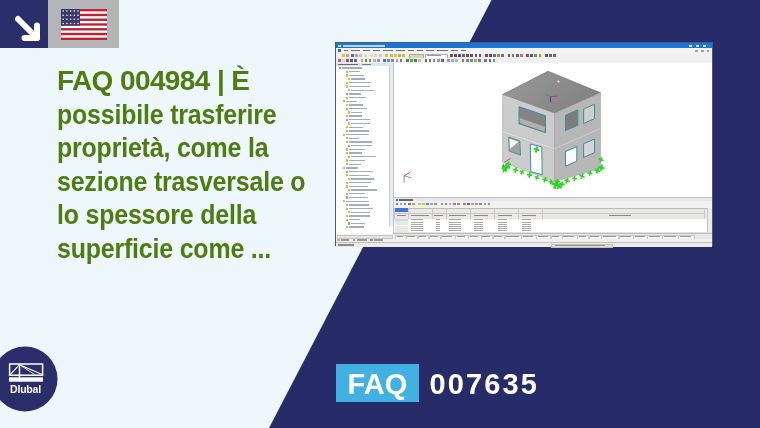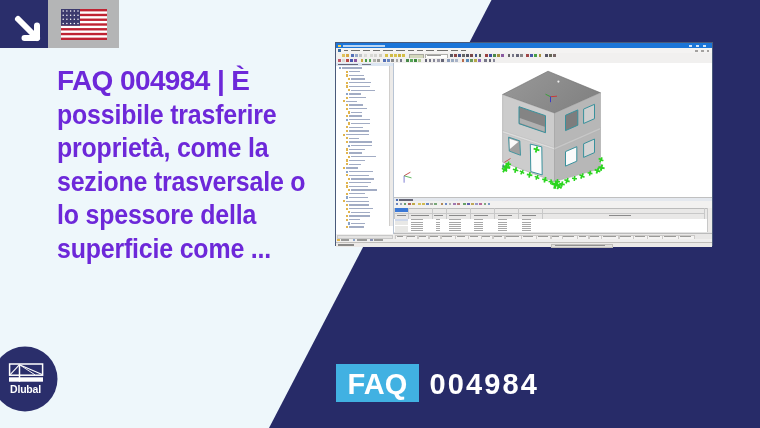--- a/index.html
+++ b/index.html
@@ -47,21 +47,21 @@
     <circle cx="9.6" cy="10.3" r="0.75" fill="#fff"></circle>
     <circle cx="13.3" cy="10.3" r="0.75" fill="#fff"></circle>
     <circle cx="17.0" cy="10.3" r="0.75" fill="#fff"></circle>
     <circle cx="2.2" cy="14.4" r="0.75" fill="#fff"></circle>
     <circle cx="5.9" cy="14.4" r="0.75" fill="#fff"></circle>
     <circle cx="9.6" cy="14.4" r="0.75" fill="#fff"></circle>
     <circle cx="13.3" cy="14.4" r="0.75" fill="#fff"></circle>
     <circle cx="17.0" cy="14.4" r="0.75" fill="#fff"></circle>
   </svg>
 
-<div class="abs" style="left:57px;top:64.3px;width:330px;font-size:28px;line-height:33.5px;font-weight:bold;color:#6d28d9;white-space:nowrap">
+<div class="abs" style="left:57px;top:64.3px;width:330px;font-size:28px;line-height:33.5px;font-weight:bold;color:#4d7c0f;white-space:nowrap">
     <div style="height:33.5px;transform:scaleX(1);transform-origin:left;letter-spacing:-0.6px">FAQ 004984 | È</div>
     <div style="height:33.5px;transform:scaleX(0.89);transform-origin:left;letter-spacing:-0.2px">possibile trasferire</div>
     <div style="height:33.5px;transform:scaleX(0.89);transform-origin:left;letter-spacing:-0.2px">proprietà, come la</div>
     <div style="height:33.5px;transform:scaleX(0.89);transform-origin:left;letter-spacing:-0.2px">sezione trasversale o</div>
     <div style="height:33.5px;transform:scaleX(0.89);transform-origin:left;letter-spacing:-0.2px">lo spessore della</div>
     <div style="height:33.5px;transform:scaleX(0.89);transform-origin:left;letter-spacing:-0.2px">superficie come ...</div>
   </div>
 
 <svg class="abs" style="left:-8px;top:346px" width="66" height="66" viewBox="0 0 66 66">
 <circle cx="33" cy="33" r="32.5" fill="#2a2e6b"></circle>
@@ -73,21 +73,21 @@
 <line x1="27.5" y1="18.7" x2="50.2" y2="28.5" stroke="#fff" stroke-width="1.1"></line>
 <line x1="27.5" y1="18.7" x2="43" y2="28.8" stroke="#fff" stroke-width="0.9"></line>
 <text x="33.5" y="46.8" font-size="10.5" font-weight="bold" fill="#fff" text-anchor="middle" font-family="Liberation Sans" letter-spacing="-0.2">Dlubal</text>
 </g>
   </svg>
 
 <div class="abs" style="left:336px;top:363.5px;width:83px;height:38.5px;background:#41b1e2"></div>
 
 <div class="abs" style="left:336px;top:364.5px;width:83px;height:38.5px;font-size:29px;font-weight:bold;color:#fff;text-align:center;line-height:38.5px;letter-spacing:0.2px">FAQ</div>
 
-<div class="abs" style="left:429.5px;top:364.5px;font-size:29px;font-weight:bold;color:#fff;line-height:38.5px;letter-spacing:2.1px">004984</div>
+<div class="abs" style="left:429.5px;top:364.5px;font-size:29px;font-weight:bold;color:#fff;line-height:38.5px;letter-spacing:2.1px">007635</div>
 
 <div class="abs" style="left:335px;top:42.4px;width:377.5px;height:204px;background:#f0efee;border:1px solid #4a5a7a;box-sizing:border-box">
 
 <div class="abs" style="left:0;top:0;width:100%;height:5px;background:#1b75d8"></div>
     <div class="abs" style="left:2px;top:1.2px;width:2.6px;height:2.6px;background:#ffd34d"></div>
     <div class="abs" style="left:6.5px;top:1.8px;width:42px;height:1.4px;background:#bcd6f2"></div>
     <div class="abs" style="left:353px;top:2px;width:3px;height:1.2px;background:#cfe4fa"></div>
     <div class="abs" style="left:360px;top:2px;width:3px;height:1.2px;background:#cfe4fa"></div>
     <div class="abs" style="left:367px;top:2px;width:3px;height:1.2px;background:#cfe4fa"></div>
 <div class="abs" style="left:0;top:5px;width:100%;height:4.6px;background:#f4f3f2"></div>

